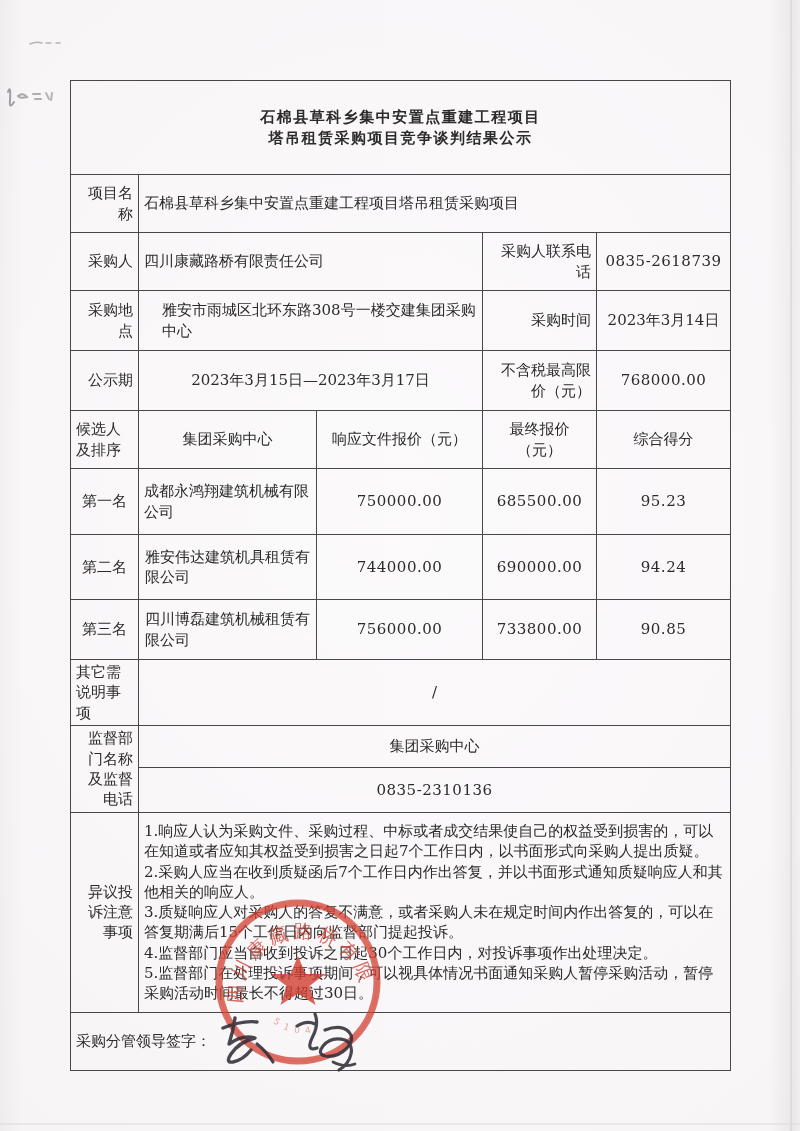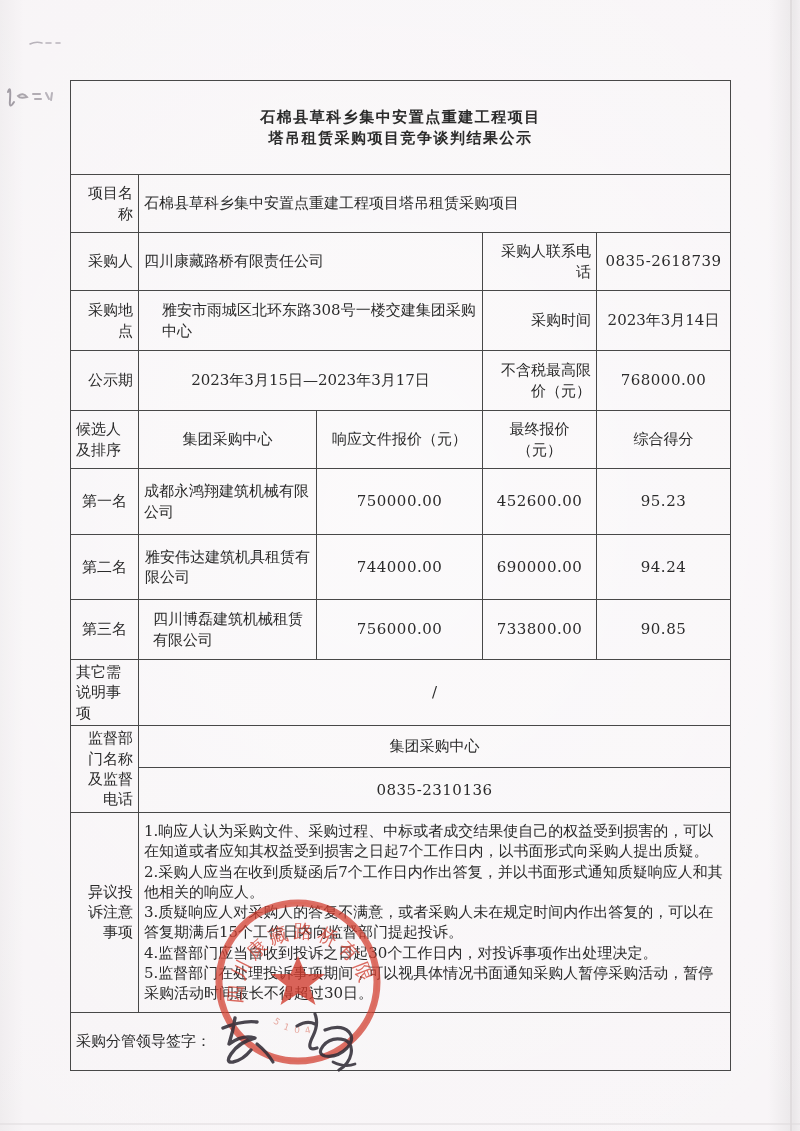--- a/index.html
+++ b/index.html
@@ -101,33 +101,33 @@
     <td class="ctr">集团采购中心</td>
     <td class="ctr">响应文件报价（元）</td>
     <td class="ctr">最终报价（元）</td>
     <td class="ctr">综合得分</td>
   </tr>
 
   <tr style="height:66px">
     <td class="ctr">第一名</td>
     <td class="lft" style="">成都永鸿翔建筑机械有限公司</td>
     <td class="num">750000.00</td>
-    <td class="num">452600.00</td>
+    <td class="num">685500.00</td>
     <td class="num">95.23</td>
   </tr>
   <tr style="height:65px">
     <td class="ctr">第二名</td>
     <td class="lft" style="padding-left:6px">雅安伟达建筑机具租赁有限公司</td>
     <td class="num">744000.00</td>
     <td class="num">690000.00</td>
     <td class="num">94.24</td>
   </tr>
   <tr style="height:60px">
     <td class="ctr">第三名</td>
-    <td class="lft" style="padding-left:14px">四川博磊建筑机械租赁有限公司</td>
+    <td class="lft" style="padding-left:6px">四川博磊建筑机械租赁有限公司</td>
     <td class="num">756000.00</td>
     <td class="num">733800.00</td>
     <td class="num">90.85</td>
   </tr>
 
   <tr style="height:54px">
     <td class="lbl" style="text-align:left;padding-left:5px">其它需说明事项</td>
     <td colspan="4" class="ctr">/</td>
   </tr>
 

